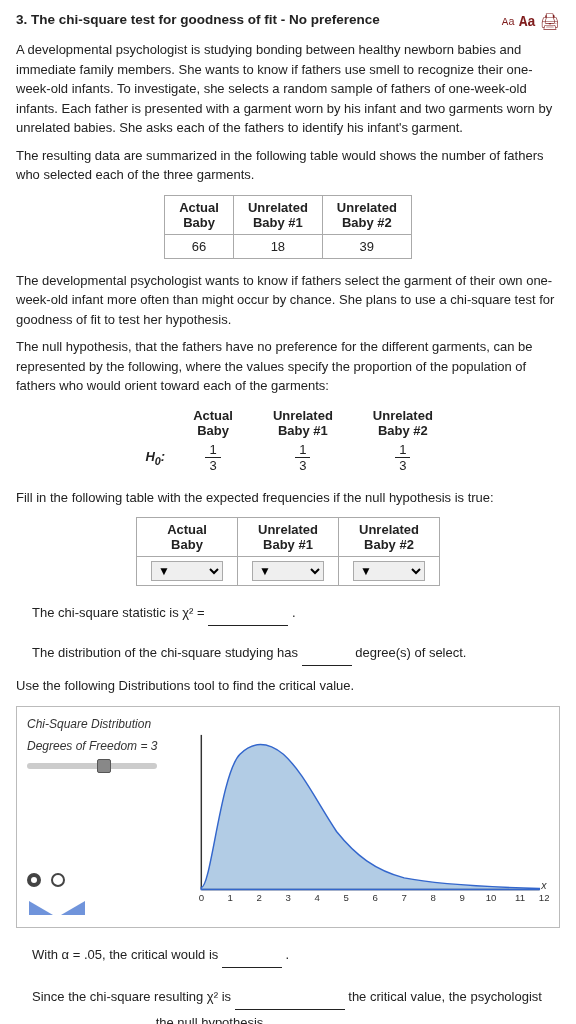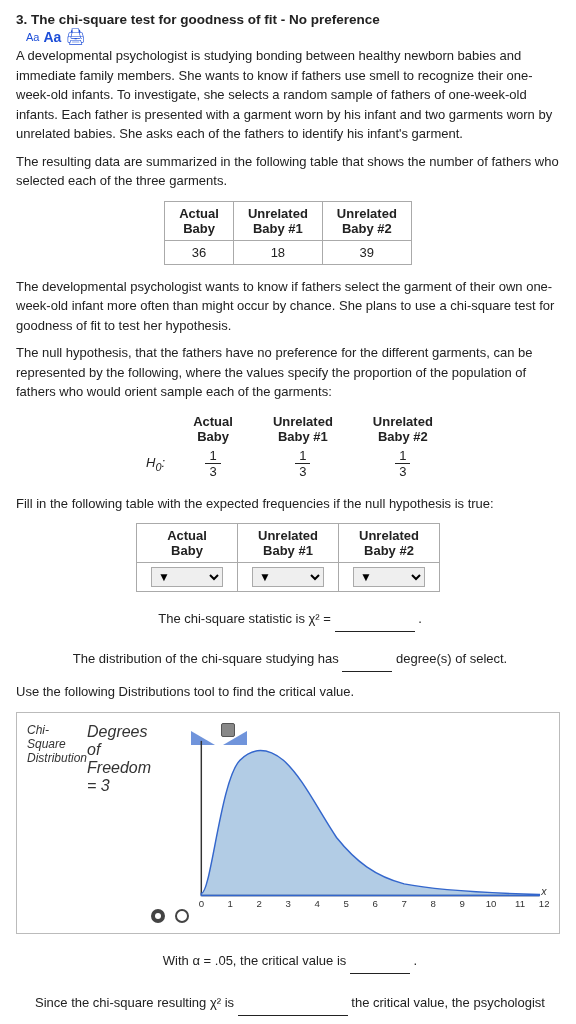--- a/index.html
+++ b/index.html
@@ -9,36 +9,36 @@
       color: #222;
       background: #fff;
       width: 576px;
       min-height: 1024px;
       padding: 12px 16px 20px 16px;
     }
     .header-row {
       display: flex;
       justify-content: space-between;
       align-items: flex-start;
-      margin-bottom: 0;
-      flex-direction: column;
+      margin-bottom: 8px;
     }
     .question-title {
       font-weight: bold;
       font-size: 13.5px;
       flex: 1;
     }
     .font-controls {
       display: flex;
       gap: 4px;
       align-items: center;
       white-space: nowrap;
       font-size: 12px;
-      color: #1d4ed8;
+      color: #7f1d1d;
       margin-left: 10px;
+      font-family: Liberation Mono, monospace;
     }
     .font-sm { font-size: 11px; }
     .font-lg { font-size: 14px; font-weight: bold; }
     p {
       margin-bottom: 8px;
       line-height: 1.5;
     }
     .table-wrapper {
       display: flex;
       justify-content: center;
@@ -105,50 +105,50 @@
       vertical-align: bottom;
     }
     .blank-xsmall {
       display: inline-block;
       border-bottom: 1px solid #222;
       min-width: 60px;
       height: 14px;
       vertical-align: bottom;
     }
     .stat-line {
-      margin: 14px 0 8px 4px;
+      margin: 14px 0 8px 16px;
       line-height: 2;
-      text-align: center;
     }
     .dist-tool-box {
       border: 1px solid #bbb;
       padding: 10px;
       margin: 10px 0;
       background: #fff;
     }
     .dist-tool-inner {
       display: flex;
       gap: 0;
     }
     .dist-left {
       width: 155px;
       min-width: 155px;
       padding-right: 8px;
       display: flex;
-      flex-direction: row;
+      flex-direction: column;
+      gap: 6px;
     }
     .dist-title {
       font-style: italic;
       font-size: 12px;
       color: #333;
       margin-bottom: 2px;
     }
     .dist-dof {
       font-style: italic;
-      font-size: 16px;
+      font-size: 12px;
       color: #333;
     }
     .slider-track {
       width: 130px;
       height: 6px;
       background: #ccc;
       border-radius: 3px;
       position: relative;
       margin: 4px 0 8px 0;
     }
@@ -217,57 +217,57 @@
     <span>The chi-square test for goodness of fit - No preference</span>
   </div>
   <div class="font-controls">
     <span class="font-sm">Aa</span>
     <span class="font-lg">Aa</span>
     <span style="font-size:16px; cursor:pointer;">🖨</span>
   </div>
 </div>
 
 <p>A developmental psychologist is studying bonding between healthy newborn babies and immediate family members. She wants to know if fathers use smell to recognize their one-week-old infants. To investigate, she selects a random sample of fathers of one-week-old infants. Each father is presented with a garment worn by his infant and two garments worn by unrelated babies. She asks each of the fathers to identify his infant's garment.</p>
-<p>The resulting data are summarized in the following table that shows the number of fathers who selected each of the three garments.</p>
+<p>The resulting data are summarized in the following table would shows the number of fathers who selected each of the three garments.</p>
 
 <div class="table-wrapper">
   <table>
     <thead>
       <tr>
         <th>Actual<br>Baby</th>
         <th>Unrelated<br>Baby #1</th>
         <th>Unrelated<br>Baby #2</th>
       </tr>
     </thead>
     <tbody>
       <tr>
-        <td>36</td>
+        <td>66</td>
         <td>18</td>
         <td>39</td>
       </tr>
     </tbody>
   </table>
 </div>
 
 <p class="section-gap">The developmental psychologist wants to know if fathers select the garment of their own one-week-old infant more often than might occur by chance. She plans to use a chi-square test for goodness of fit to test her hypothesis.</p>
-<p>The null hypothesis, that the fathers have no preference for the different garments, can be represented by the following, where the values specify the proportion of the population of fathers who would orient sample each of the garments:</p>
+<p>The null hypothesis, that the fathers have no preference for the different garments, can be represented by the following, where the values specify the proportion of the population of fathers who would orient toward each of the garments:</p>
 
 <div style="display:flex; justify-content:center; margin: 10px 0;">
   <table class="ho-table">
     <thead>
       <tr>
         <th style="min-width:50px;"></th>
         <th>Actual<br>Baby</th>
         <th>Unrelated<br>Baby #1</th>
         <th>Unrelated<br>Baby #2</th>
       </tr>
     </thead>
     <tbody>
       <tr>
-        <td style="font-weight:normal; font-style:italic; text-align:right; padding-right:8px;">H<sub>0</sub>:</td>
+        <td style="font-weight:bold; font-style:italic; text-align:right; padding-right:8px;">H<sub>0</sub>:</td>
         <td>
           <div class="fraction">
             <span class="num">1</span>
             <span class="den">3</span>
           </div>
         </td>
         <td>
           <div class="fraction">
             <span class="num">1</span>
             <span class="den">3</span>
@@ -381,21 +381,21 @@
         <text x="350" y="182" class="axis-label-x" text-anchor="middle">11</text>
         <text x="375" y="182" class="axis-label-x" text-anchor="middle">12</text>
 
         <text x="372" y="170" font-style="italic" font-size="11" fill="#333">x</text>
       </svg>
     </div>
   </div>
 </div>
 
 <p class="stat-line">
-  <span>With α = .05, the critical value is </span>
+  <span>With α = .05, the critical would is </span>
   <span class="blank-xsmall"></span>
   <span> .</span>
 </p>
 
 <p class="stat-line" style="margin-top:16px;">
   <span>Since the chi-square resulting χ² is</span>
   <span class="blank-medium"></span>
   <span>the critical value, the psychologist</span>
   <span class="blank-medium" style="min-width:120px;"></span>
   <span>the null hypothesis.</span>

